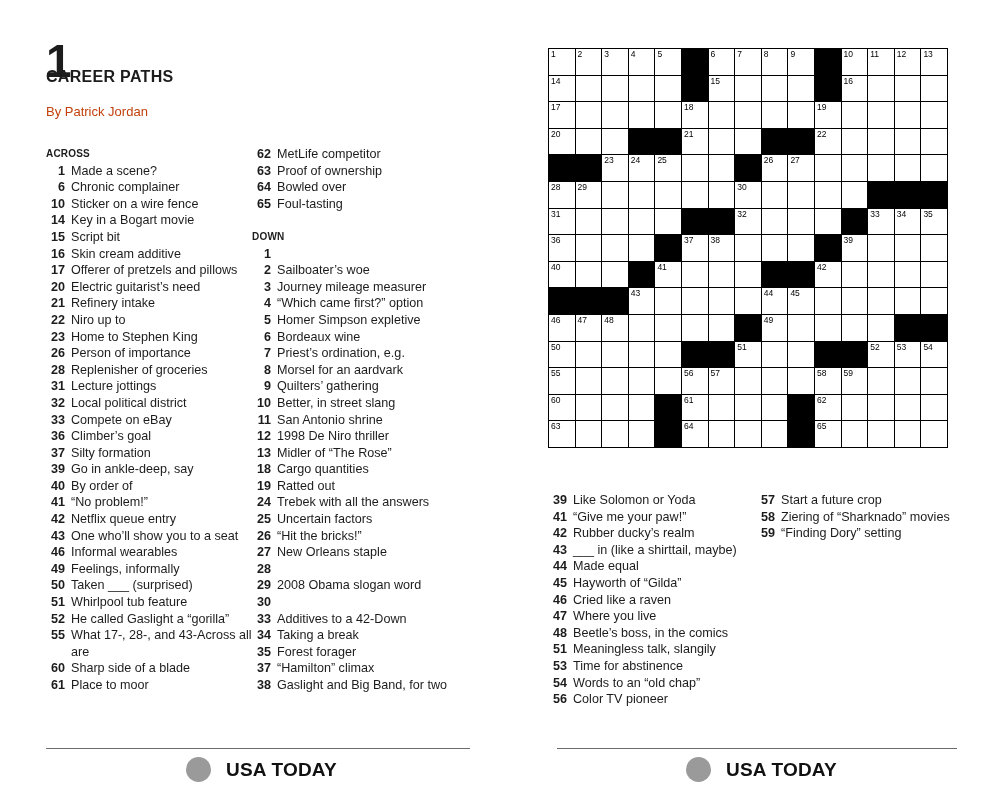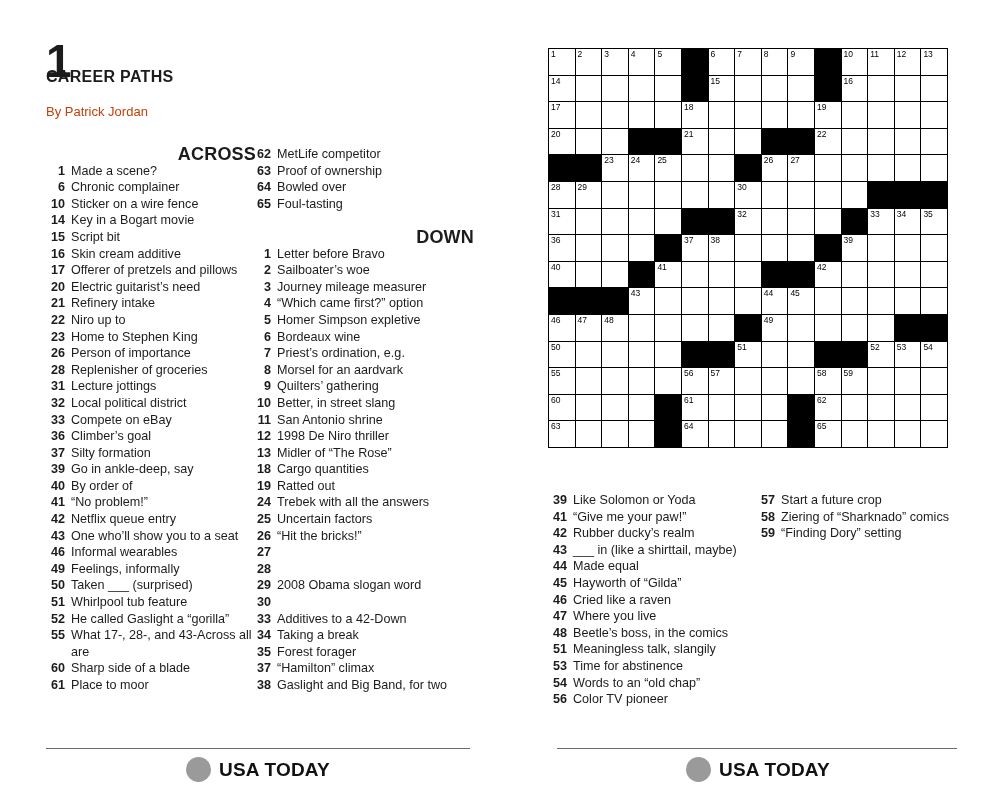--- a/index.html
+++ b/index.html
@@ -12,40 +12,40 @@
   
   #puzzle-number{left:46px;top:38px;font-size:46px;font-weight:bold;line-height:1;letter-spacing:-1px;}
   #puzzle-title{left:46px;top:68px;font-size:16px;font-weight:bold;letter-spacing:.3px;}
   #byline{left:46px;top:104px;font-size:13px;color:#c2410c;}
   
   .clue-col{position:absolute;}
   #across-col{left:46px;top:146px;width:210px;}
   #left-col2{left:252px;top:146px;width:222px;}
   #right-col1{left:548px;top:492px;width:210px;}
   #right-col2{left:756px;top:492px;width:200px;}
-  .list-header{font-size:18px;font-weight:bold;line-height:16.6px;letter-spacing:.2px;text-align:right;}
+  .list-header{font-size:10px;font-weight:bold;line-height:16.6px;letter-spacing:.2px;}
   .clue{display:flex;font-size:12.6px;line-height:16.6px;}
   .clue .num{flex:none;width:19px;text-align:right;font-weight:bold;margin-right:6px;}
   .clue .txt{flex:1;}
   .spacer{height:16.6px;}
   
   #grid{
     position:absolute;left:548px;top:48px;width:400px;height:400px;
     background:#000;display:grid;box-sizing:border-box;
     grid-template-columns:repeat(15,1fr);grid-template-rows:repeat(15,1fr);
     gap:1px;padding:1px;
   }
   .cell{background:#fff;position:relative;}
   .cell.black{background:#000;}
   .cellnum{position:absolute;top:1px;left:2px;font-size:8.5px;line-height:9px;color:#000;}
   
   .rule{position:absolute;border-top:1px solid #6b6b6b;height:0;}
   #rule-left{left:46px;top:748px;width:424px;}
   #rule-right{left:557px;top:748px;width:400px;}
-  .footer{position:absolute;top:757px;display:flex;align-items:center;gap:8px;}
+  .footer{position:absolute;top:757px;display:flex;align-items:center;gap:15px;}
   #footer-left{left:186px;}
   #footer-right{left:686px;}
   .logo-circle{width:25px;height:25px;border-radius:50%;background:#9a9a9a;}
   .logo-text{font-size:19px;font-weight:bold;letter-spacing:.2px;color:#111;}
 </style>
 </head>
 <body>
 
 <div class="abs" id="puzzle-number">1</div>
 <div class="abs" id="puzzle-title">CAREER PATHS</div>
@@ -234,21 +234,20 @@
         <span class="num">65</span>
         <span class="txt">Foul-tasting</span>
       </div>
     </div>
   <div class="spacer"></div>
   <div class="list-header">DOWN</div>
   <div>
 
       <div class="clue">
         <span class="num">1</span>
-        <span class="txt">Letter before Bravo</span>
       </div>
 
       <div class="clue">
         <span class="num">2</span>
         <span class="txt">Sailboater’s woe</span>
       </div>
 
       <div class="clue">
         <span class="num">3</span>
         <span class="txt">Journey mileage measurer</span>
@@ -324,20 +323,21 @@
         <span class="txt">Uncertain factors</span>
       </div>
 
       <div class="clue">
         <span class="num">26</span>
         <span class="txt">“Hit the bricks!”</span>
       </div>
 
       <div class="clue">
         <span class="num">27</span>
+        <span class="txt">New Orleans staple</span>
       </div>
 
       <div class="clue">
         <span class="num">28</span>
       </div>
 
       <div class="clue">
         <span class="num">29</span>
         <span class="txt">2008 Obama slogan word</span>
       </div>
@@ -804,21 +804,21 @@
 <div class="clue-col" id="right-col2">
   <div>
 
       <div class="clue">
         <span class="num">57</span>
         <span class="txt">Start a future crop</span>
       </div>
 
       <div class="clue">
         <span class="num">58</span>
-        <span class="txt">Ziering of “Sharknado” comics</span>
+        <span class="txt">Ziering of “Sharknado” movies</span>
       </div>
 
       <div class="clue">
         <span class="num">59</span>
         <span class="txt">“Finding Dory” setting</span>
       </div>
     </div>
 </div>
 
 <div class="rule" id="rule-left"></div>

